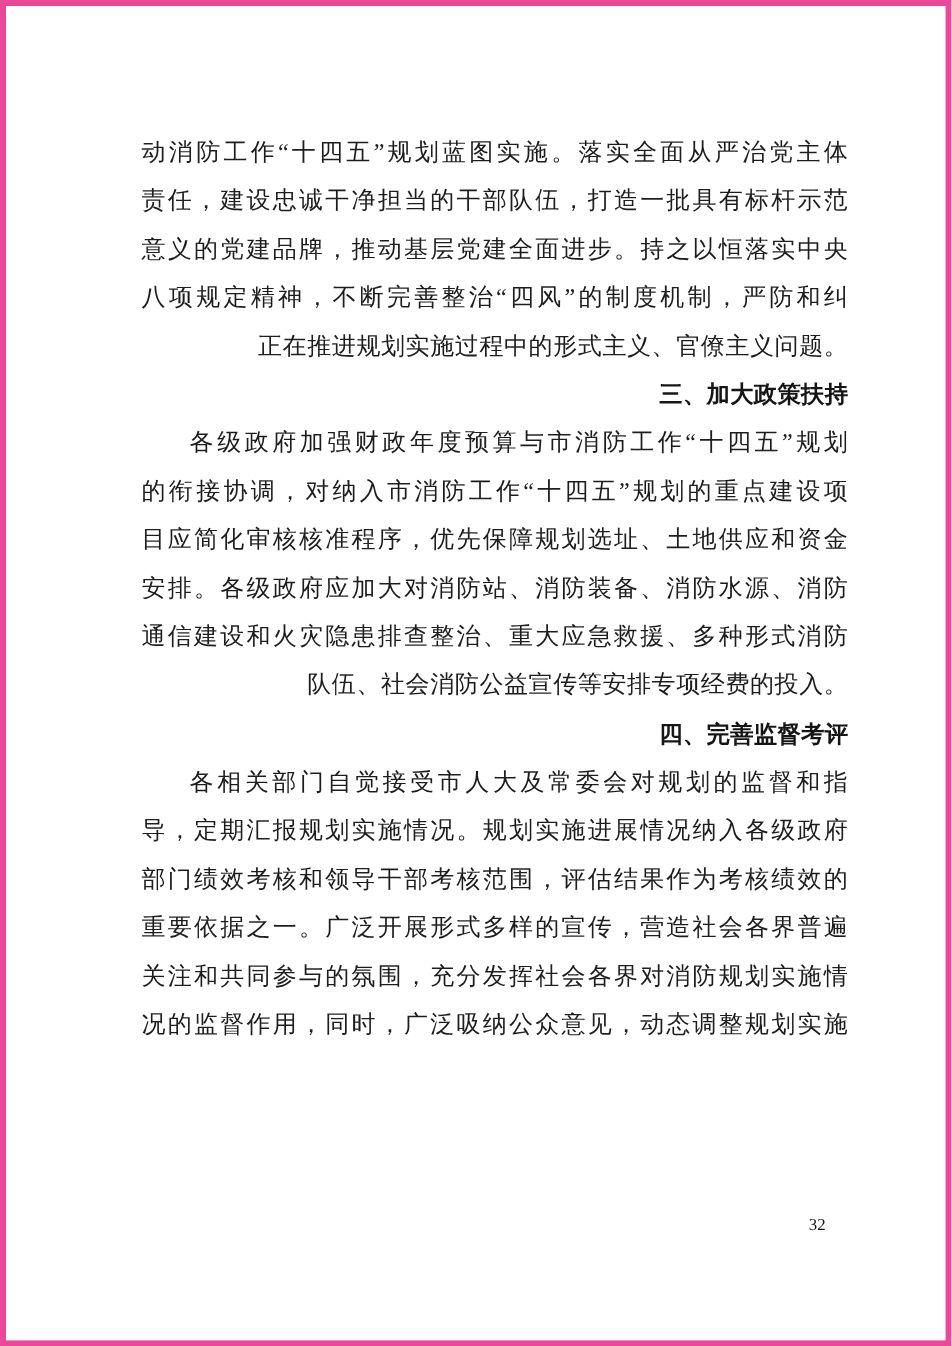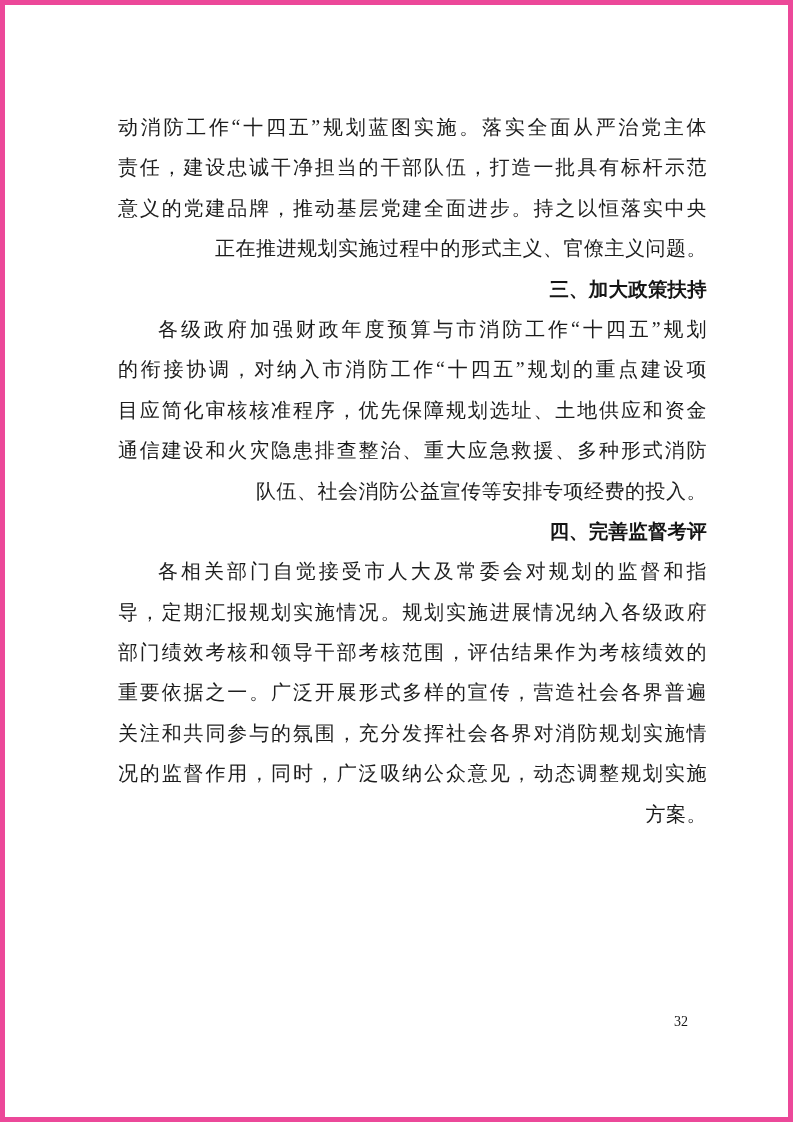--- a/index.html
+++ b/index.html
@@ -54,36 +54,37 @@
 </style>
 </head>
 <body>
 
 <div class="page">
   <div class="content">
 
     <div class="line j">动消防工作“十四五”规划蓝图实施。落实全面从严治党主体</div>
     <div class="line j">责任，建设忠诚干净担当的干部队伍，打造一批具有标杆示范</div>
     <div class="line j">意义的党建品牌，推动基层党建全面进步。持之以恒落实中央</div>
+    <div class="line j">八项规定精神，不断完善整治“四风”的制度机制，严防和纠</div>
     <div class="line">正在推进规划实施过程中的形式主义、官僚主义问题。</div>
 
     <div class="line hd ind">三、加大政策扶持</div>
 
     <div class="line j ind">各级政府加强财政年度预算与市消防工作“十四五”规划</div>
     <div class="line j">的衔接协调，对纳入市消防工作“十四五”规划的重点建设项</div>
     <div class="line j">目应简化审核核准程序，优先保障规划选址、土地供应和资金</div>
+    <div class="line j">安排。各级政府应加大对消防站、消防装备、消防水源、消防</div>
     <div class="line j">通信建设和火灾隐患排查整治、重大应急救援、多种形式消防</div>
     <div class="line">队伍、社会消防公益宣传等安排专项经费的投入。</div>
 
     <div class="line hd ind">四、完善监督考评</div>
 
     <div class="line j ind">各相关部门自觉接受市人大及常委会对规划的监督和指</div>
     <div class="line j">导，定期汇报规划实施情况。规划实施进展情况纳入各级政府</div>
     <div class="line j">部门绩效考核和领导干部考核范围，评估结果作为考核绩效的</div>
     <div class="line j">重要依据之一。广泛开展形式多样的宣传，营造社会各界普遍</div>
     <div class="line j">关注和共同参与的氛围，充分发挥社会各界对消防规划实施情</div>
     <div class="line j">况的监督作用，同时，广泛吸纳公众意见，动态调整规划实施</div>
-    <div class="line">方案。</div>
 
   </div>
 
   <div class="pagenum">32</div>
 </div>
 
 </body></html>

